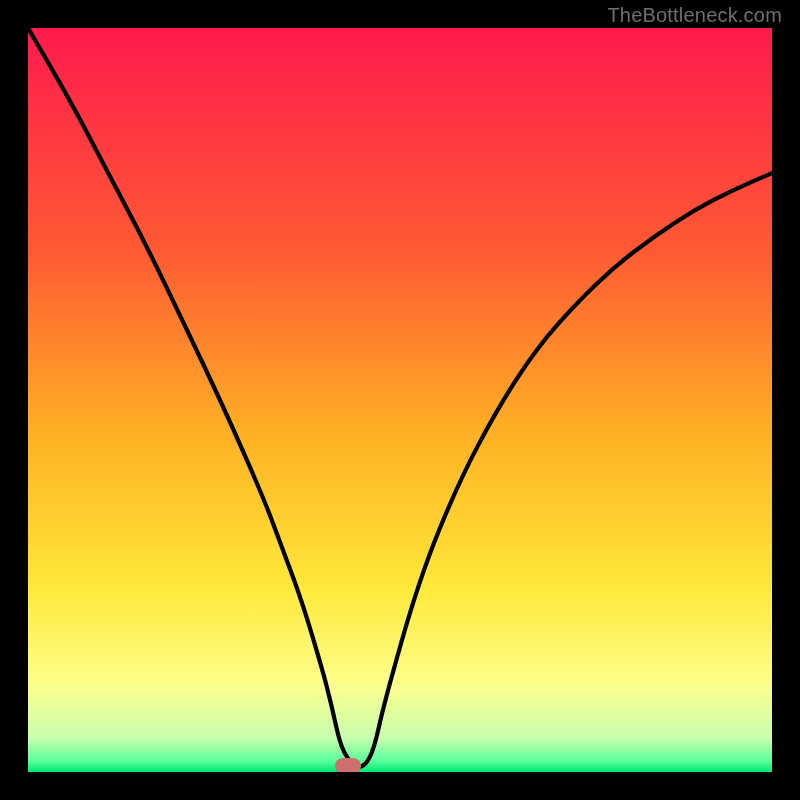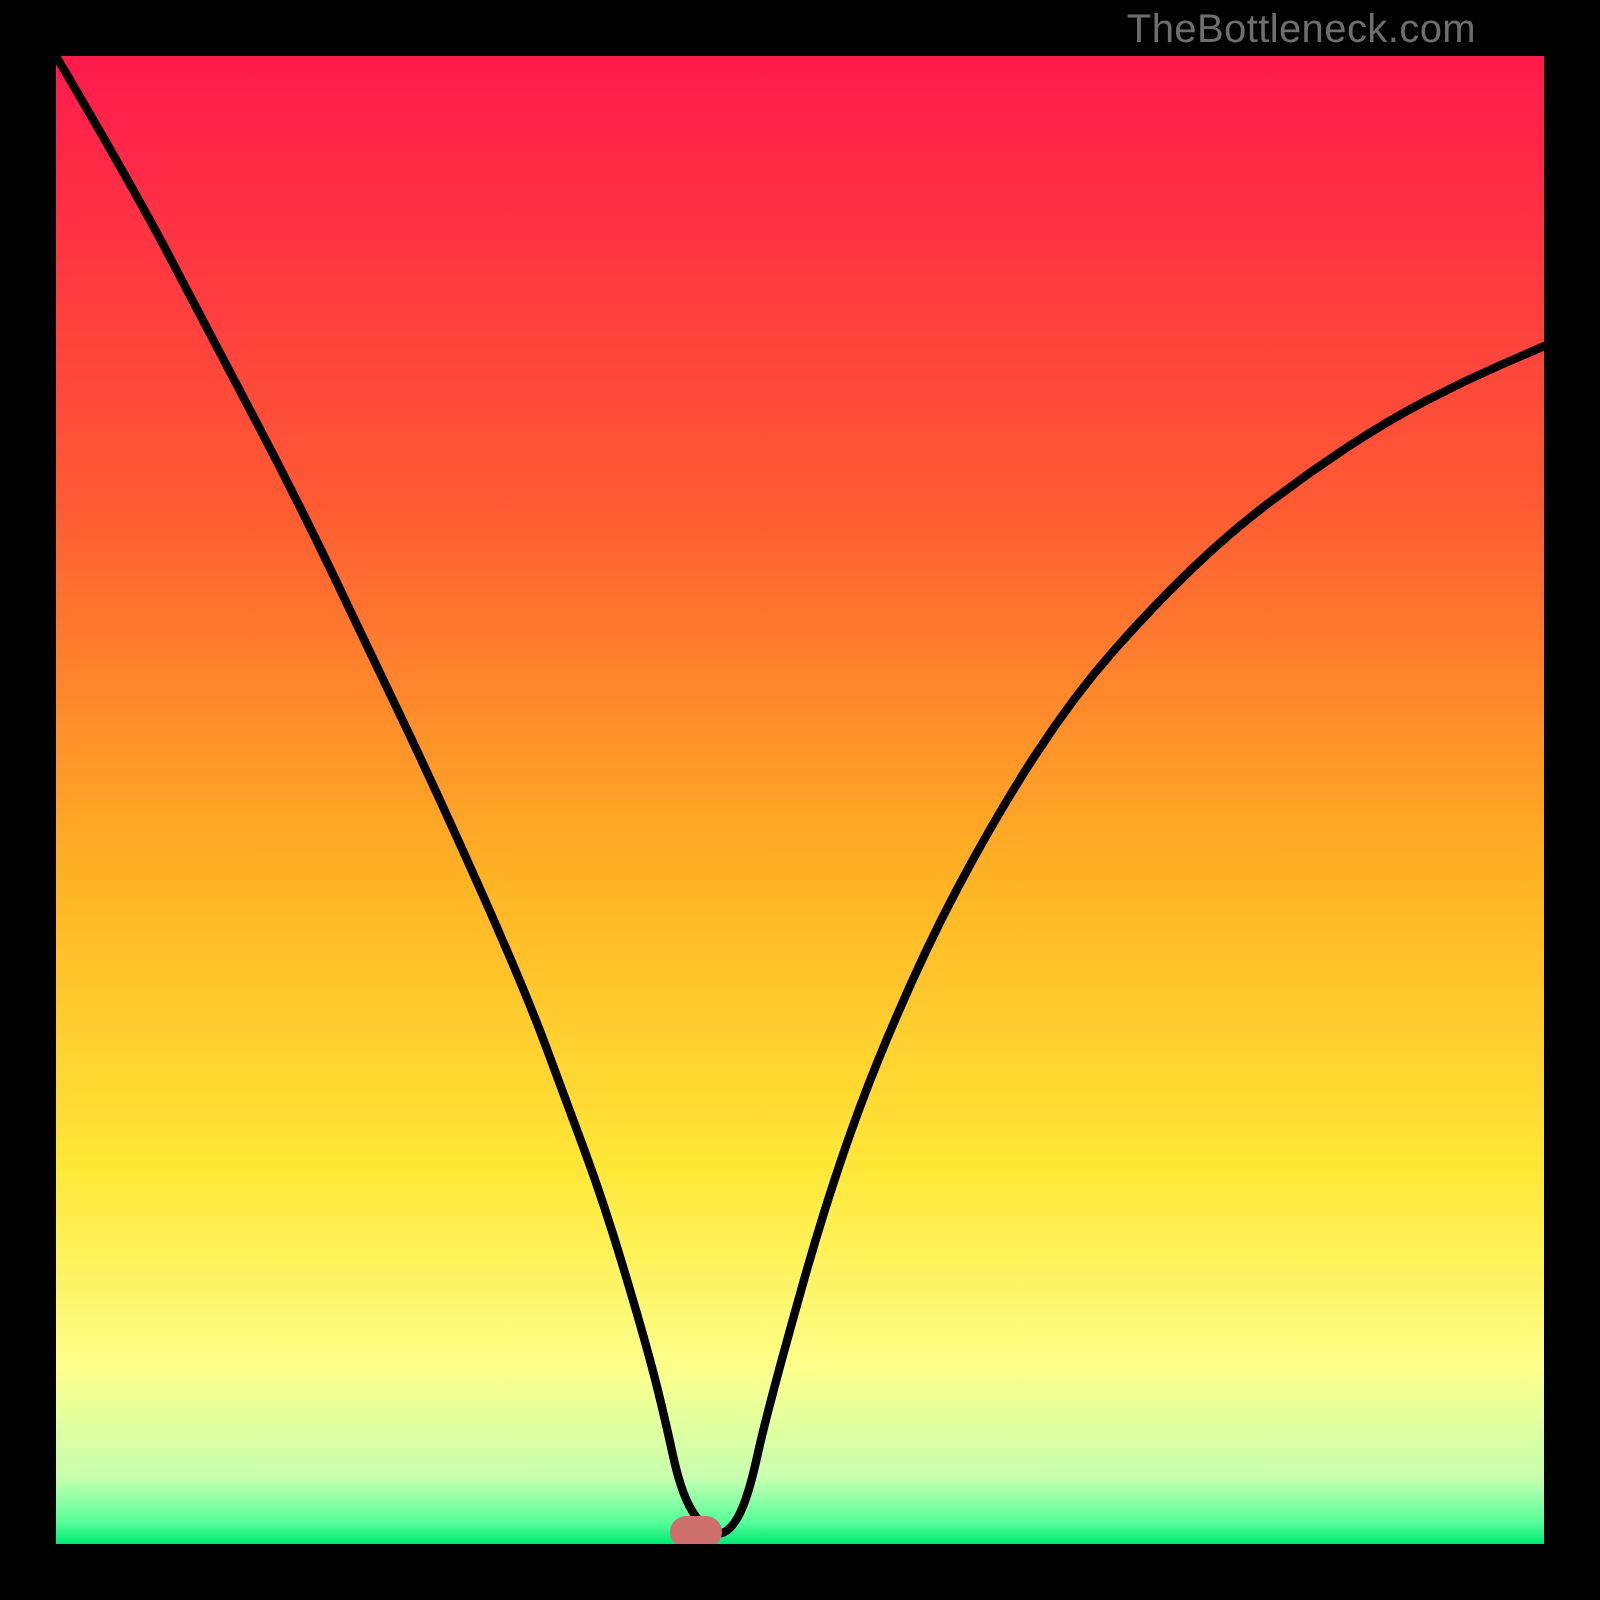--- a/index.html
+++ b/index.html
@@ -9,20 +9,21 @@
     height: 800px;
     overflow: hidden;
     background: #000;
     font-family: Arial, Helvetica, sans-serif;
   }
   .stage {
     position: relative;
     width: 748px;
     height: 800px;
     background: #000;
+    padding-left: 44px;
   }
   .plot-area {
     position: absolute;
     left: 28px;
     top: 28px;
     width: 744px;
     height: 744px;
     overflow: hidden;
   }
   .gradient {

